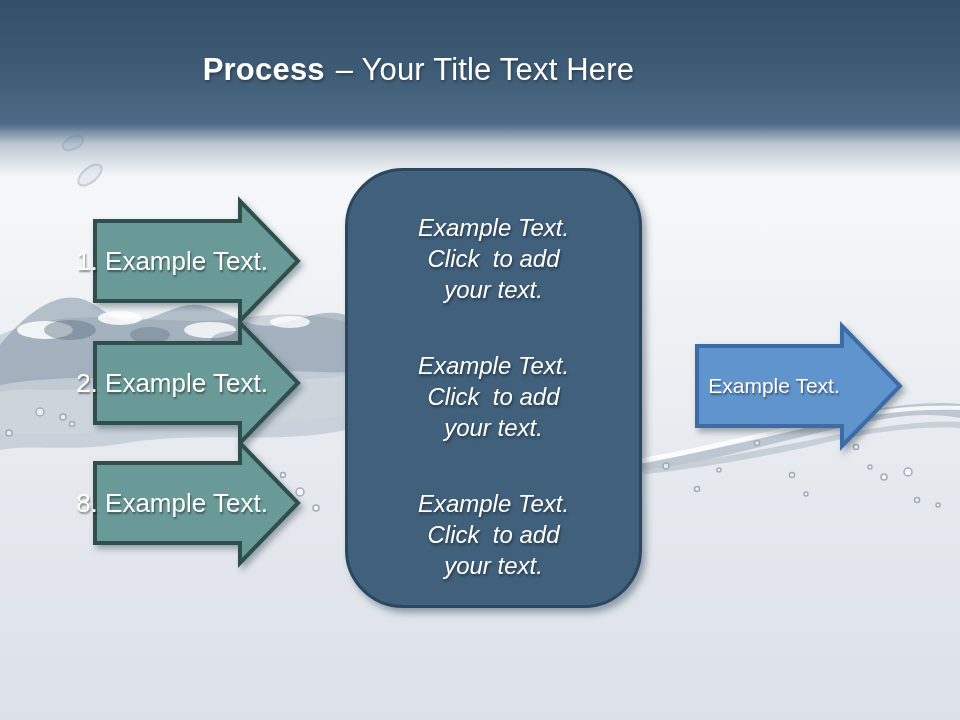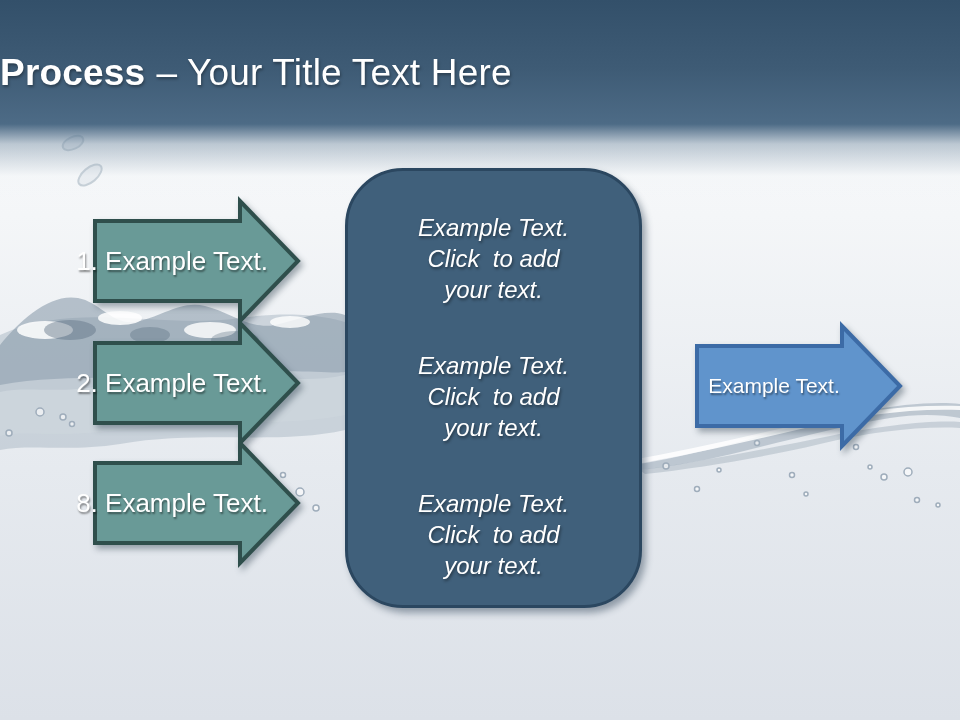--- a/index.html
+++ b/index.html
@@ -13,22 +13,22 @@
     position:absolute; left:0; top:0; width:960px; height:200px;
     background:linear-gradient(180deg,
       var(--header_top,#33506a) 0%,
       #3e5b75 34%,
       var(--header_bottom,#4d6b86) 62%,
       rgba(140,160,178,0.55) 72%,
       rgba(236,241,245,0.12) 88%,
       rgba(251,252,253,0) 100%);
   }
   .slide-title {
-    position:absolute; left:0; top:52px; width:837px; text-align:left;
-    color:#fff; font-size:37px; letter-spacing:0.2px;
+    position:absolute; left:0; top:52px; width:837px; text-align:center;
+    color:#fff; font-size:31px; letter-spacing:0.2px;
     text-shadow:1px 2px 3px rgba(0,0,0,0.35);
   }
   .slide-title .t-bold { font-weight:bold; }
   .slide-title .t-rest { font-weight:normal; margin-left:11px; }
 
   
   .water { position:absolute; left:0; top:0; pointer-events:none; }
 
   
   .arrow { position:absolute; width:212px; height:126px; }

